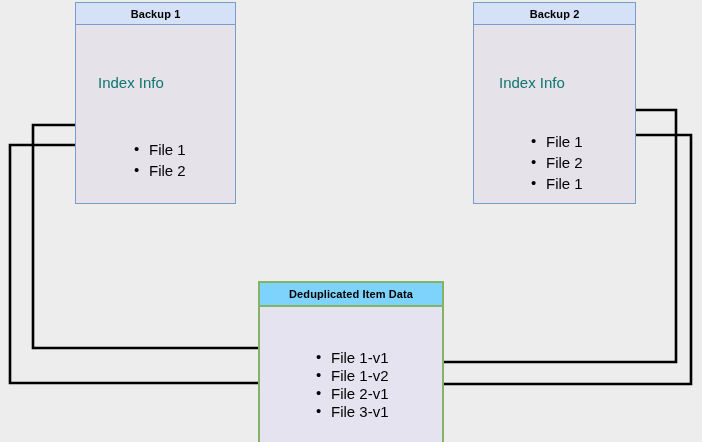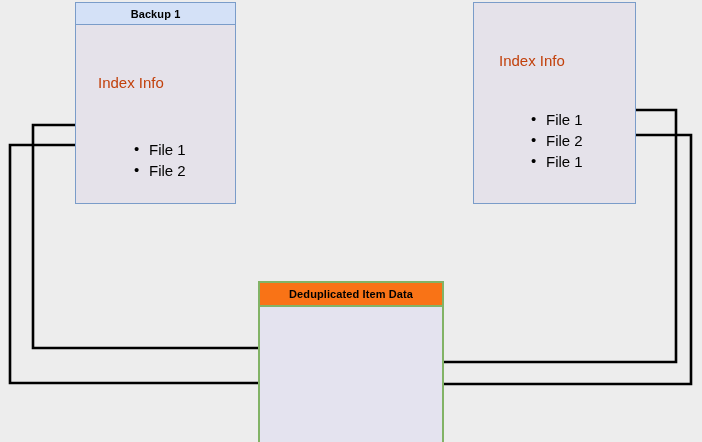--- a/index.html
+++ b/index.html
@@ -46,36 +46,36 @@
     border-bottom: 1px solid #7a9cc9;
     display: flex;
     align-items: center;
     justify-content: center;
     font-size: 11px;
     font-weight: bold;
     color: #000000;
     letter-spacing: 0.1px;
   }
   .box.green > .box-header {
-    background: #f97316;
+    background: #7dd3fc;
     border-bottom: 2px solid #82b366;
     height: 24px;
   }
   .box-body {
     position: relative;
     width: 100%;
     height: calc(100% - 22px);
   }
   .box.green .box-body {
     height: calc(100% - 24px);
   }
   .index-label {
     position: absolute;
     font-size: 15px;
-    color: #c2410c;
+    color: #0f766e;
     white-space: nowrap;
   }
   .file-list {
     position: absolute;
     margin: 9px;
     padding: 0;
     list-style: none;
   }
   .file-list li {
     font-size: 15px;
@@ -130,27 +130,36 @@
     <div class="box-body">
       <div class="index-label" style="left:22px; top:49px;">Index Info</div>
       <ul class="file-list" style="left:46px; top:105px;">
         <li>File 1</li>
         <li>File 2</li>
       </ul>
     </div>
   </div>
 
   <div class="box" style="left:473px; top:2px; width:163px; height:202px;">
+    <div class="box-header">Backup 2</div>
     <div class="box-body">
       <div class="index-label" style="left:25px; top:49px;">Index Info</div>
       <ul class="file-list" style="left:45px; top:97px;">
         <li>File 1</li>
         <li>File 2</li>
         <li>File 1</li>
       </ul>
     </div>
   </div>
 
   <div class="box green" style="left:258px; top:281px; width:186px; height:163px;">
     <div class="box-header">Deduplicated Item Data</div>
+    <div class="box-body">
+      <ul class="file-list ded-list" style="left:44px; top:33px;">
+        <li>File 1-v1</li>
+        <li>File 1-v2</li>
+        <li>File 2-v1</li>
+        <li>File 3-v1</li>
+      </ul>
+    </div>
   </div>
 
 </div>
 
 </body></html>

